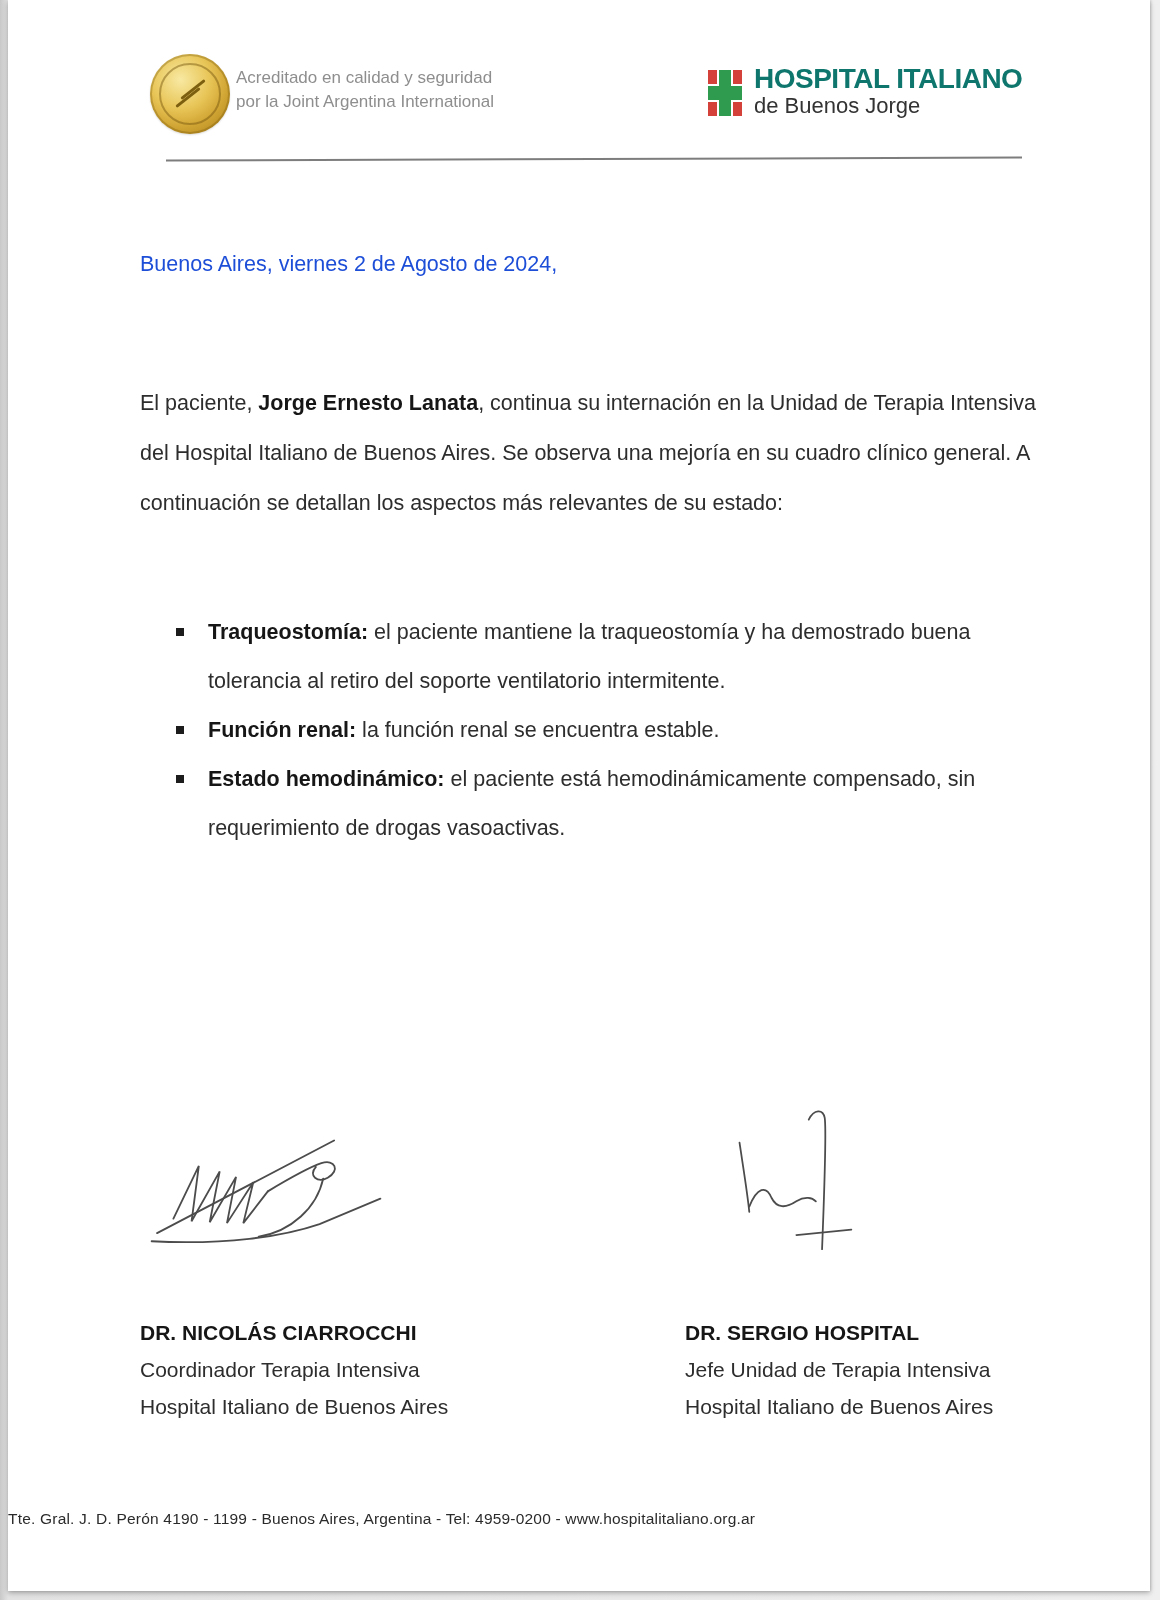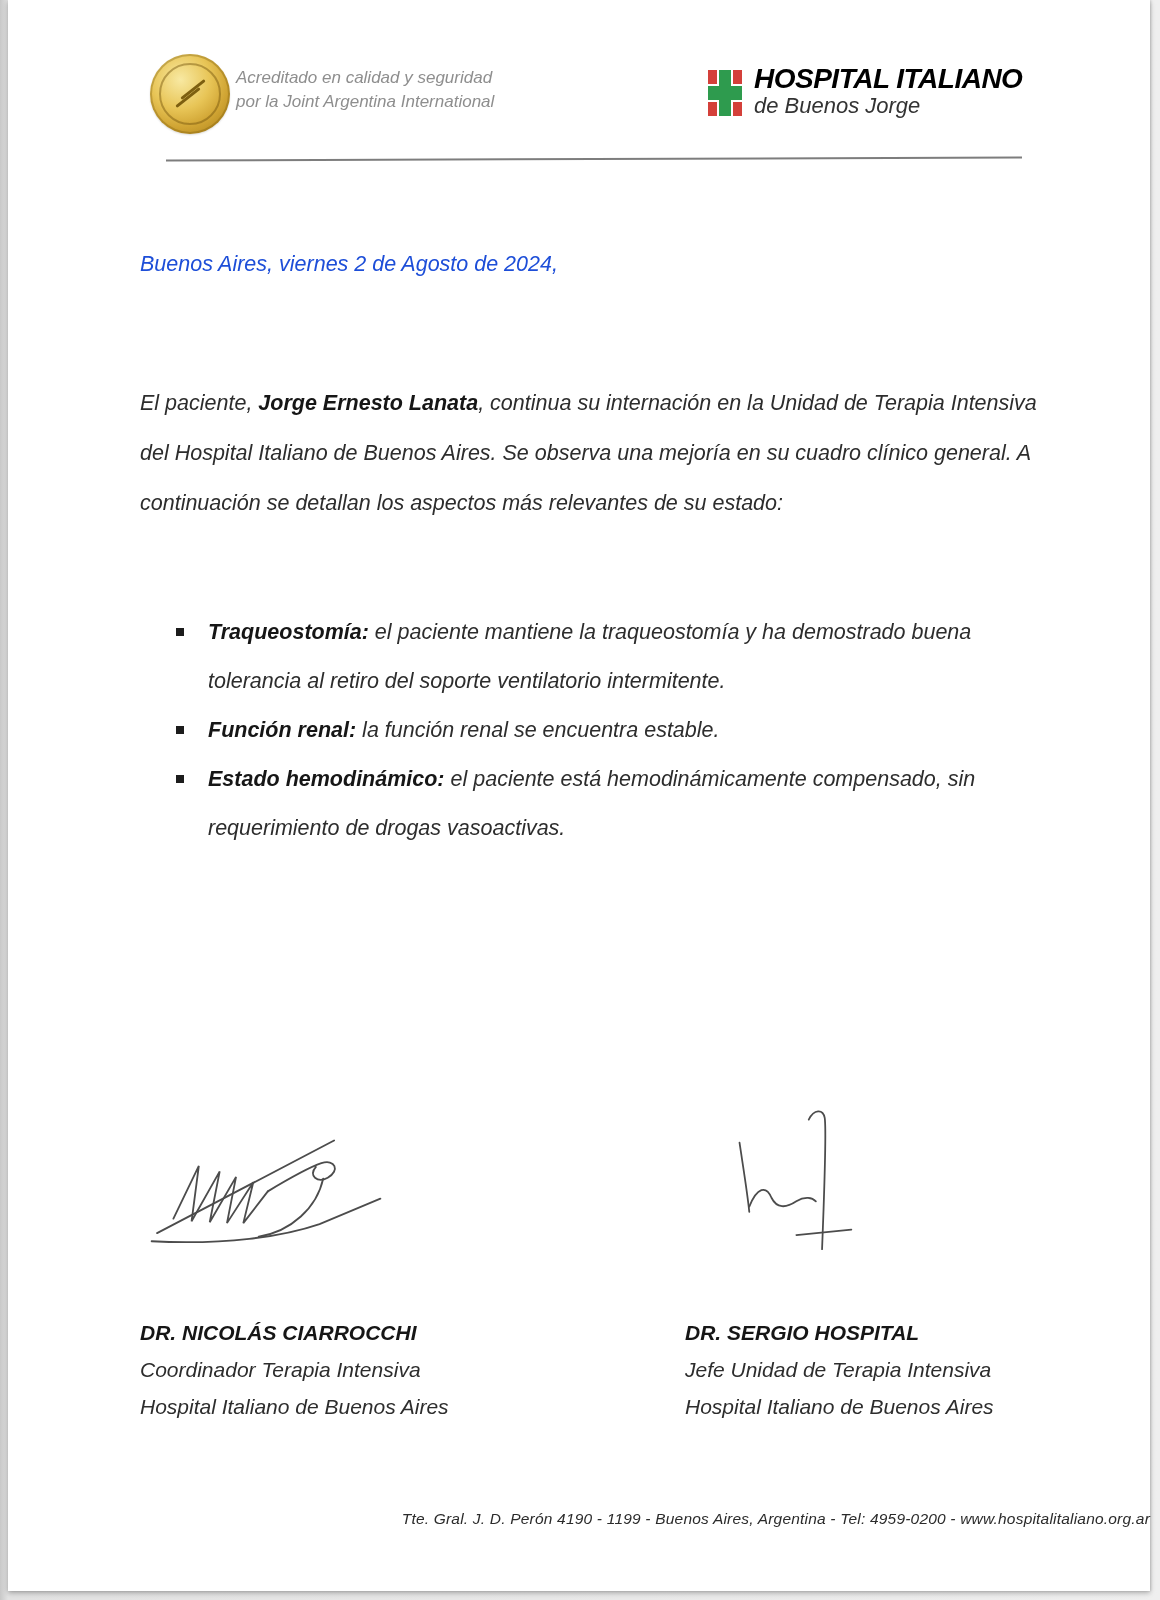--- a/index.html
+++ b/index.html
@@ -6,21 +6,20 @@
   html,body { width:1160px; height:1600px; overflow:hidden; }
   body {
     background: linear-gradient(90deg,#c8c8c8 0,#e2e2e2 8px,#efefef 100%);
     font-family: "Liberation Sans", sans-serif;
     position: relative;
   }
   .page {
     position:absolute; left:8px; top:0; right:10px; bottom:9px;
     background:#fff;
     box-shadow: 0 2px 5px rgba(0,0,0,.28), 1px 0 2px rgba(0,0,0,.12);
-    font-style: italic;
   }
 
   
   .seal {
     position:absolute; left:142px; top:54px; width:80px; height:80px;
     border-radius:50%;
     background: radial-gradient(circle at 38% 32%, #f8e9a2, #e8c557 40%, #d0a433 65%, #b78c22 85%, #a57a18);
     box-shadow: inset 0 0 0 2px rgba(122,92,12,.35), 0 1px 2px rgba(0,0,0,.15);
   }
   .seal-ring { position:absolute; inset:9px; border-radius:50%; border:2px solid rgba(112,82,10,.45); }
@@ -36,21 +35,21 @@
   .logo { position:absolute; left:700px; top:64px; display:flex; }
   .logo-mark { position:relative; width:34px; height:46px; margin-top:6px; }
   .logo-mark .gv { position:absolute; left:11px; top:0; width:12px; height:46px; background:var(--green); }
   .logo-mark .gh { position:absolute; left:0; top:16px; width:34px; height:14px; background:var(--green); }
   .logo-mark .r  { position:absolute; width:9px; height:14px; background:var(--red); }
   .logo-mark .r1 { left:0;  top:0; }
   .logo-mark .r2 { left:25px; top:0; }
   .logo-mark .r3 { left:0;  top:32px; }
   .logo-mark .r4 { left:25px; top:32px; }
   .logo-text { margin-left:12px; }
-  .logo-title { font-size:28px; font-weight:700; color:#000000; letter-spacing:-0.5px; line-height:30px; }
+  .logo-title { font-size:28px; font-weight:700; color:#0f766e; letter-spacing:-0.5px; line-height:30px; }
   .logo-sub   { font-size:22px; color:#333; line-height:24px; }
 
   .header-rule {
     position:absolute; left:158px; top:158px; width:856px; height:2px;
     background:#7d7d7d; transform:rotate(-0.2deg);
   }
 
   
   .dateline {
     position:absolute; left:132px; top:252px;
@@ -83,21 +82,21 @@
   .sig-right { left:712px; top:1100px; }
 
   .signblock { position:absolute; top:1266px; font-size:21px; line-height:37px; color:#2d2d2d;margin-top:48px; }
   .signblock .name { font-weight:700; color:#161616; }
   .signblock-left  { left:132px; }
   .signblock-right { left:677px; }
 
   
   .footer {
     position:absolute; left:0; right:0; top:1510px;
-    text-align:right; font-size:15.5px; color:#2b2b2b; letter-spacing:.2px;
+    text-align:left; font-size:15.5px; color:#2b2b2b; letter-spacing:.2px;
   }
 </style>
 </head>
 <body>
 
 <div class="page" style="--green:#2E9B4E; --red:#D4403A;">
 
   <div class="seal">
     <div class="seal-ring"></div>
     <div class="seal-slash s1"></div>

